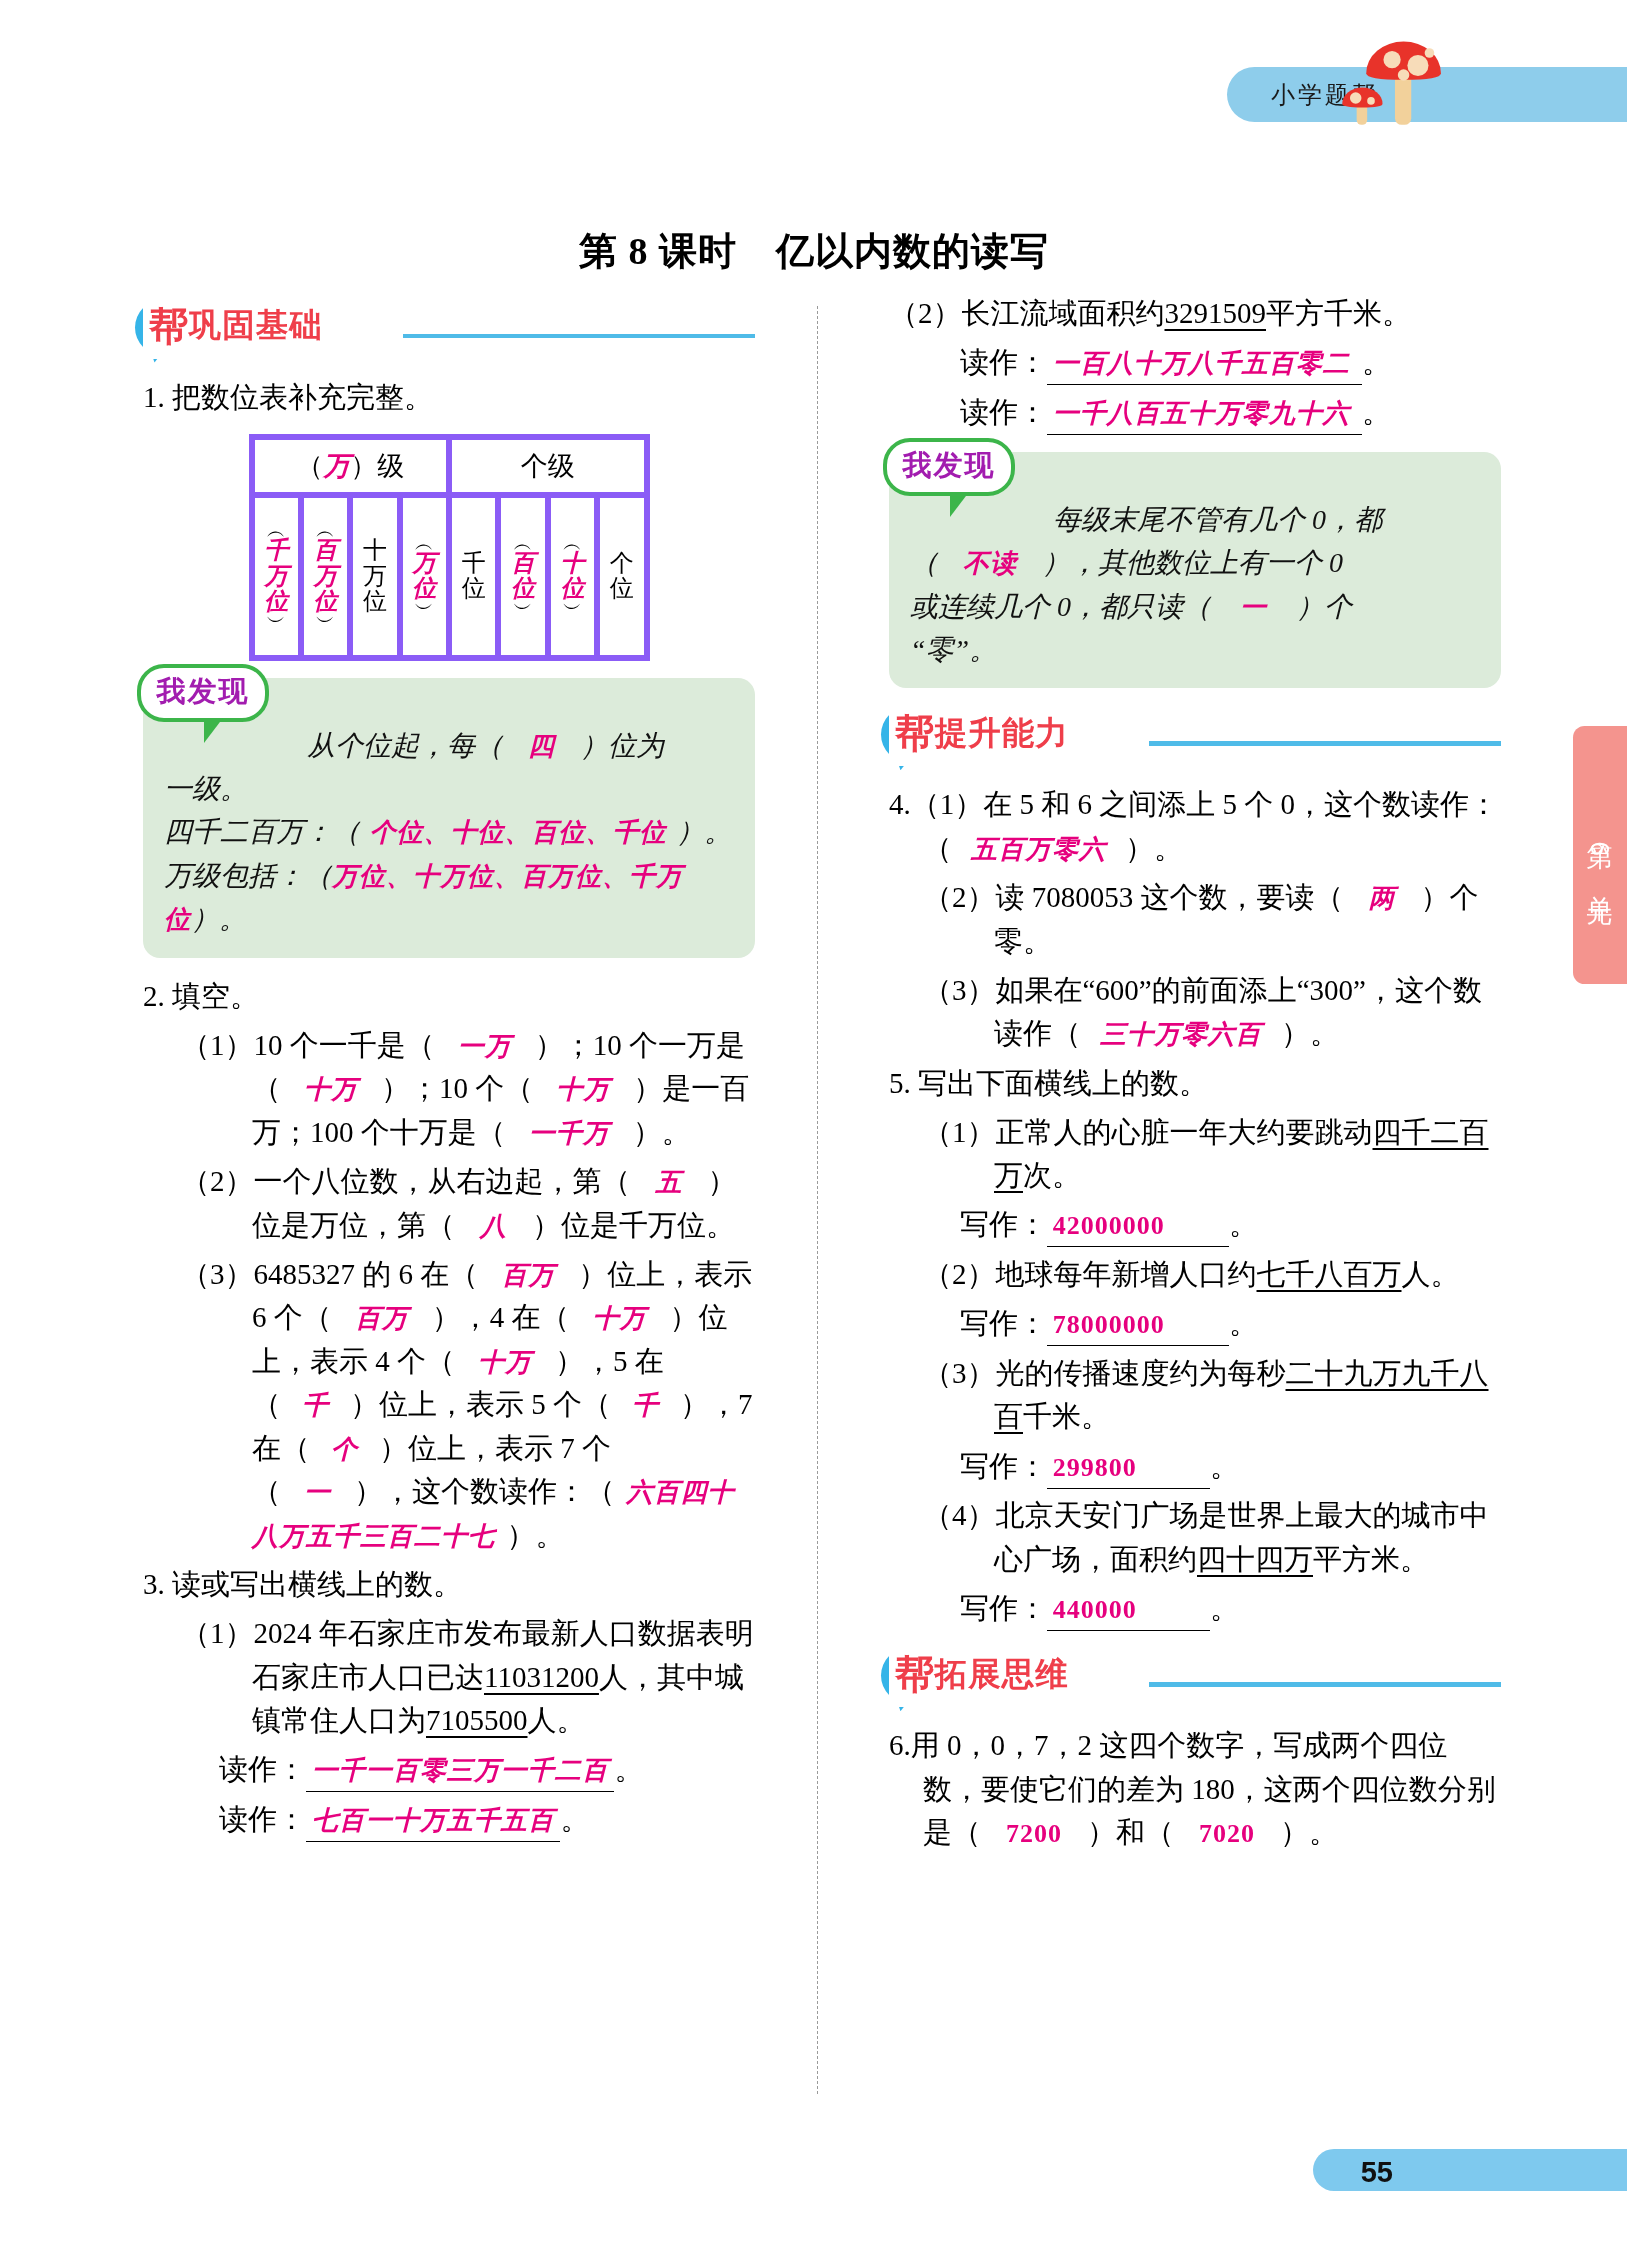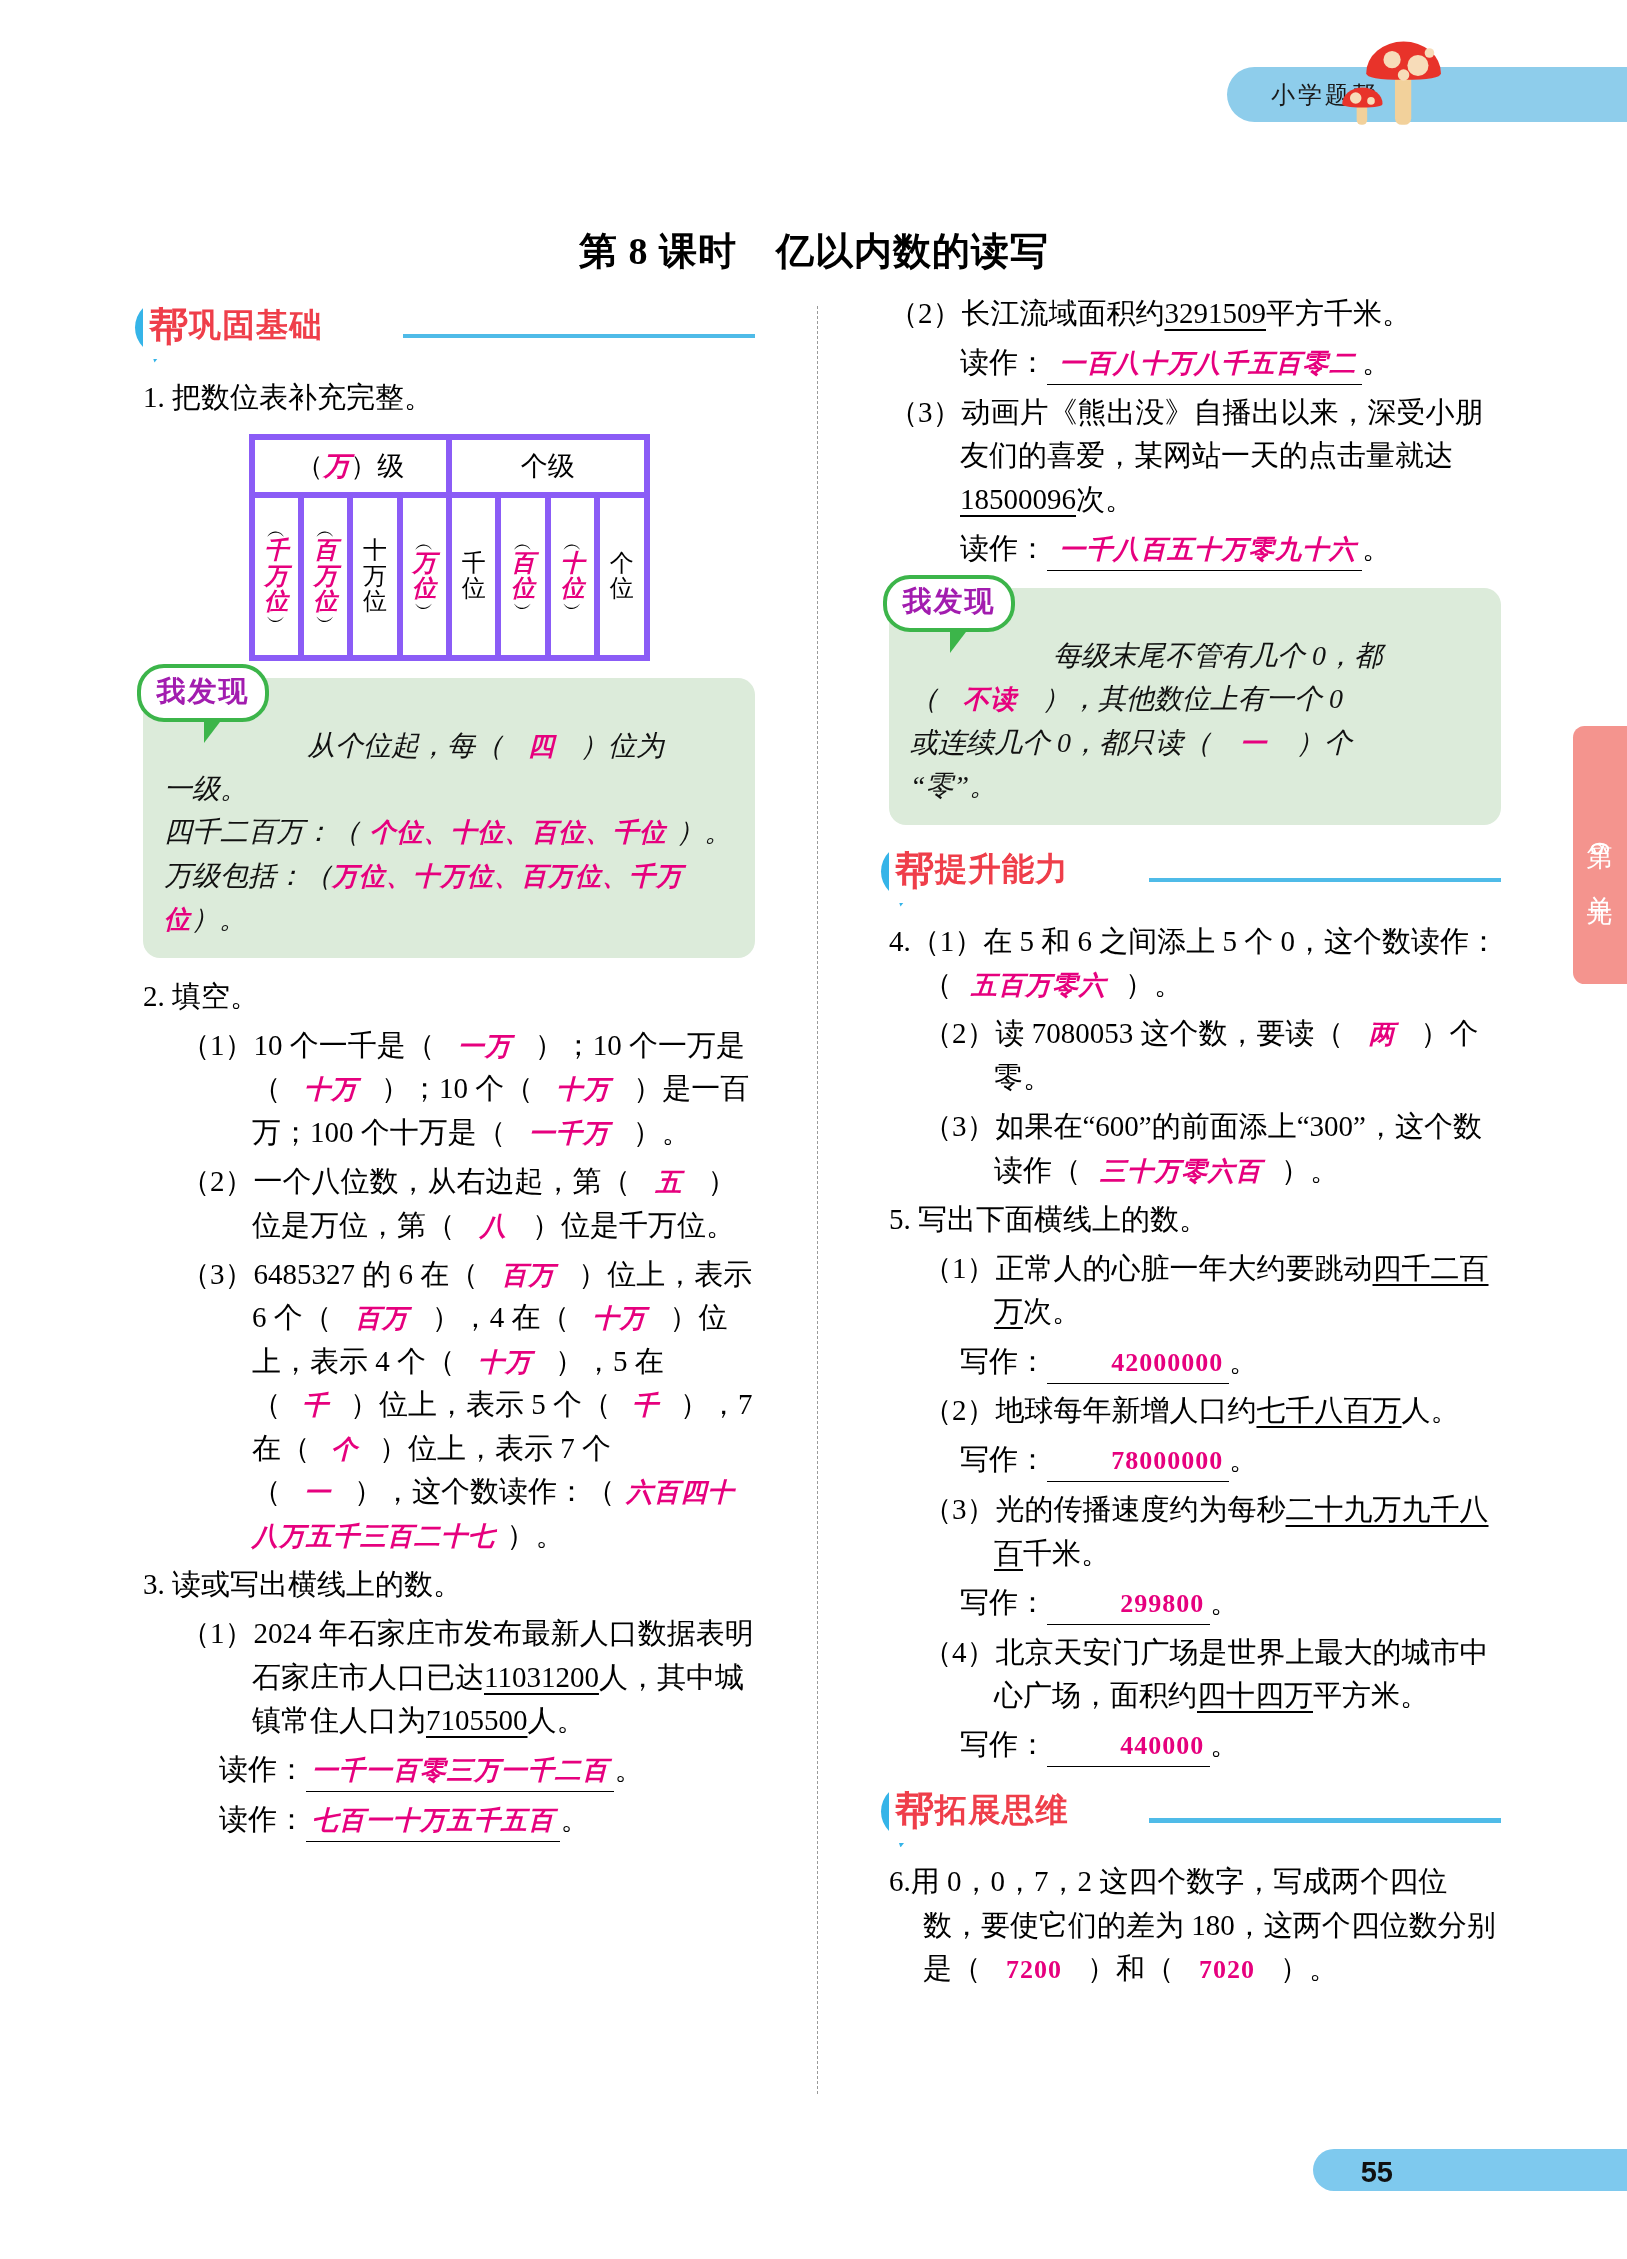--- a/index.html
+++ b/index.html
@@ -80,21 +80,21 @@
   .ans {
     color: #e6007e;
     font-family: "Liberation Serif", serif;
     font-style: italic; font-weight: bold;
     font-size: 26px; letter-spacing: 1px; text-align: center;
   }
   .ans-num { font-style: normal; font-size: 26px; }
   .ul { text-decoration: underline; text-underline-offset: 5.7px; }
   .ans-line {
     display: inline-block; border-bottom: 1.9px solid #000;
-    text-align: right; padding: 0 5.7px 1px 5.7px; font-family: Liberation Serif, serif;
+    text-align: left; padding: 0 5.7px 1px 5.7px; font-family: Liberation Serif, serif;
   }
 
   
   .digit-table {
     margin: 15.3px auto 11.5px auto; border-collapse: collapse;
     border: 1.9px solid #000; width: 401px;
   }
   .digit-table td { border: 6px solid #8b5cf6; text-align: center; }
   .grade-row td { font-size: 27px; padding: 7.6px 0; border-bottom: 1.9px solid #000; }
   .place-cell { height: 163px; width: 50px; padding: 5.7px 1.9px; vertical-align: middle; }
@@ -321,23 +321,20 @@
 
   <div class="col col-right">
 
     <div class="q ind">
       <span>（2）</span><span>长江流域面积约</span><span class="ul">3291509</span><span>平方千米。</span>
     </div>
     <div class="q" style="margin-left:71px">
       <span>读作：</span><span class="ans ans-line" style="min-width:315px">一百八十万八千五百零二</span><span>。</span>
     </div>
 
-    <div class="q ind">
-      <span>（3）</span><span>动画片《熊出没》自播出以来，深受小朋友们的喜爱，某网站一天的点击量就达</span><span class="ul">18500096</span><span>次。</span>
-    </div>
     <div class="q" style="margin-left:71px">
       <span>读作：</span><span class="ans ans-line" style="min-width:315px">一千八百五十万零九十六</span><span>。</span>
     </div>
 
     <div class="discover">
       <div class="discover-bubble">
         <span>我发现</span>
       </div>
       <div class="discover-text">
         <div class="first-line-indent hw"><span>每级末尾不管有几个 0，都</span></div>

